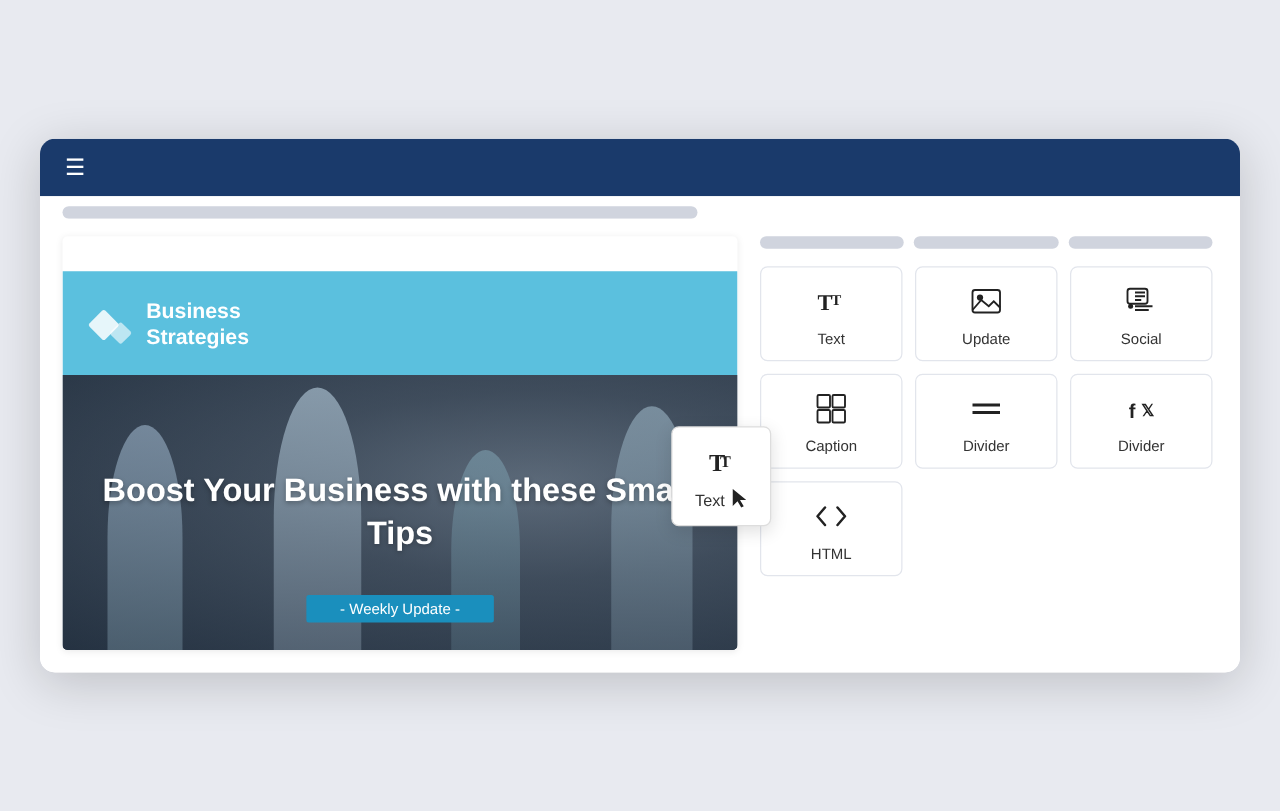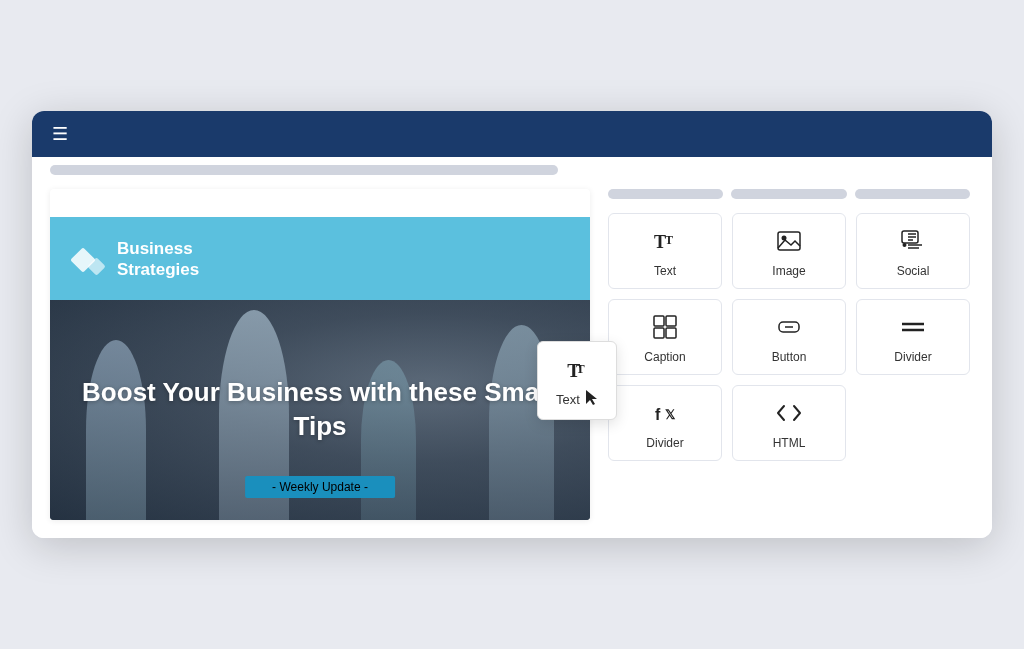--- a/index.html
+++ b/index.html
@@ -128,21 +128,21 @@
       line-height: 1.3;
       padding: 0 30px;
       text-shadow: 0 1px 4px rgba(0,0,0,0.3);
     }
     .email-badge {
       position: absolute;
       bottom: 22px;
       left: 50%;
       transform: translateX(-50%);
       background: #1a8fbd;
-      color: #000000;
+      color: #ffffff;
       font-size: 12px;
       padding: 4px 27px;
       border-radius: 2px;
       white-space: nowrap;
       z-index: 2;
     }
     
     .tooltip {
       position: absolute;
       top: 152px;
@@ -307,21 +307,21 @@
         </div>
 
         <div class="widget-item">
           <div class="widget-icon">
             <svg width="26" height="26" viewBox="0 0 26 26">
               <rect x="2" y="4" width="22" height="18" rx="2" stroke="#222" stroke-width="1.5" fill="none"></rect>
               <circle cx="8" cy="10" r="2.5" fill="#222"></circle>
               <polyline points="2,20 9,12 15,17 19,13 24,18" stroke="#222" stroke-width="1.5" fill="none"></polyline>
             </svg>
           </div>
-          <div class="widget-label">Image</div>
+          <div class="widget-label">Update</div>
         </div>
 
         <div class="widget-item">
           <div class="widget-icon">
             <svg width="26" height="26" viewBox="0 0 26 26">
               <rect x="2" y="3" width="16" height="12" rx="2" stroke="#222" stroke-width="1.5" fill="none"></rect>
               <circle cx="4.5" cy="17" r="2" fill="#222"></circle>
               <line x1="8" y1="6" x2="16" y2="6" stroke="#222" stroke-width="1.5"></line>
               <line x1="8" y1="9" x2="16" y2="9" stroke="#222" stroke-width="1.5"></line>
               <line x1="8" y1="12" x2="13" y2="12" stroke="#222" stroke-width="1.5"></line>
@@ -338,29 +338,20 @@
               <rect x="2" y="2" width="10" height="10" rx="1" stroke="#222" stroke-width="1.5" fill="none"></rect>
               <rect x="14" y="2" width="10" height="10" rx="1" stroke="#222" stroke-width="1.5" fill="none"></rect>
               <rect x="2" y="14" width="10" height="10" rx="1" stroke="#222" stroke-width="1.5" fill="none"></rect>
               <rect x="14" y="14" width="10" height="10" rx="1" stroke="#222" stroke-width="1.5" fill="none"></rect>
             </svg>
           </div>
           <div class="widget-label">Caption</div>
         </div>
 
 
-        <div class="widget-item">
-          <div class="widget-icon">
-            <svg width="26" height="26" viewBox="0 0 26 26">
-              <rect x="3" y="8" width="20" height="10" rx="4" stroke="#222" stroke-width="1.5" fill="none"></rect>
-              <line x1="9" y1="13" x2="17" y2="13" stroke="#222" stroke-width="1.5"></line>
-            </svg>
-          </div>
-          <div class="widget-label">Button</div>
-        </div>
 
         <div class="widget-item">
           <div class="widget-icon">
             <svg width="26" height="26" viewBox="0 0 26 26">
               <line x1="2" y1="10" x2="24" y2="10" stroke="#222" stroke-width="2.5"></line>
               <line x1="2" y1="16" x2="24" y2="16" stroke="#222" stroke-width="2.5"></line>
             </svg>
           </div>
           <div class="widget-label">Divider</div>
         </div>

